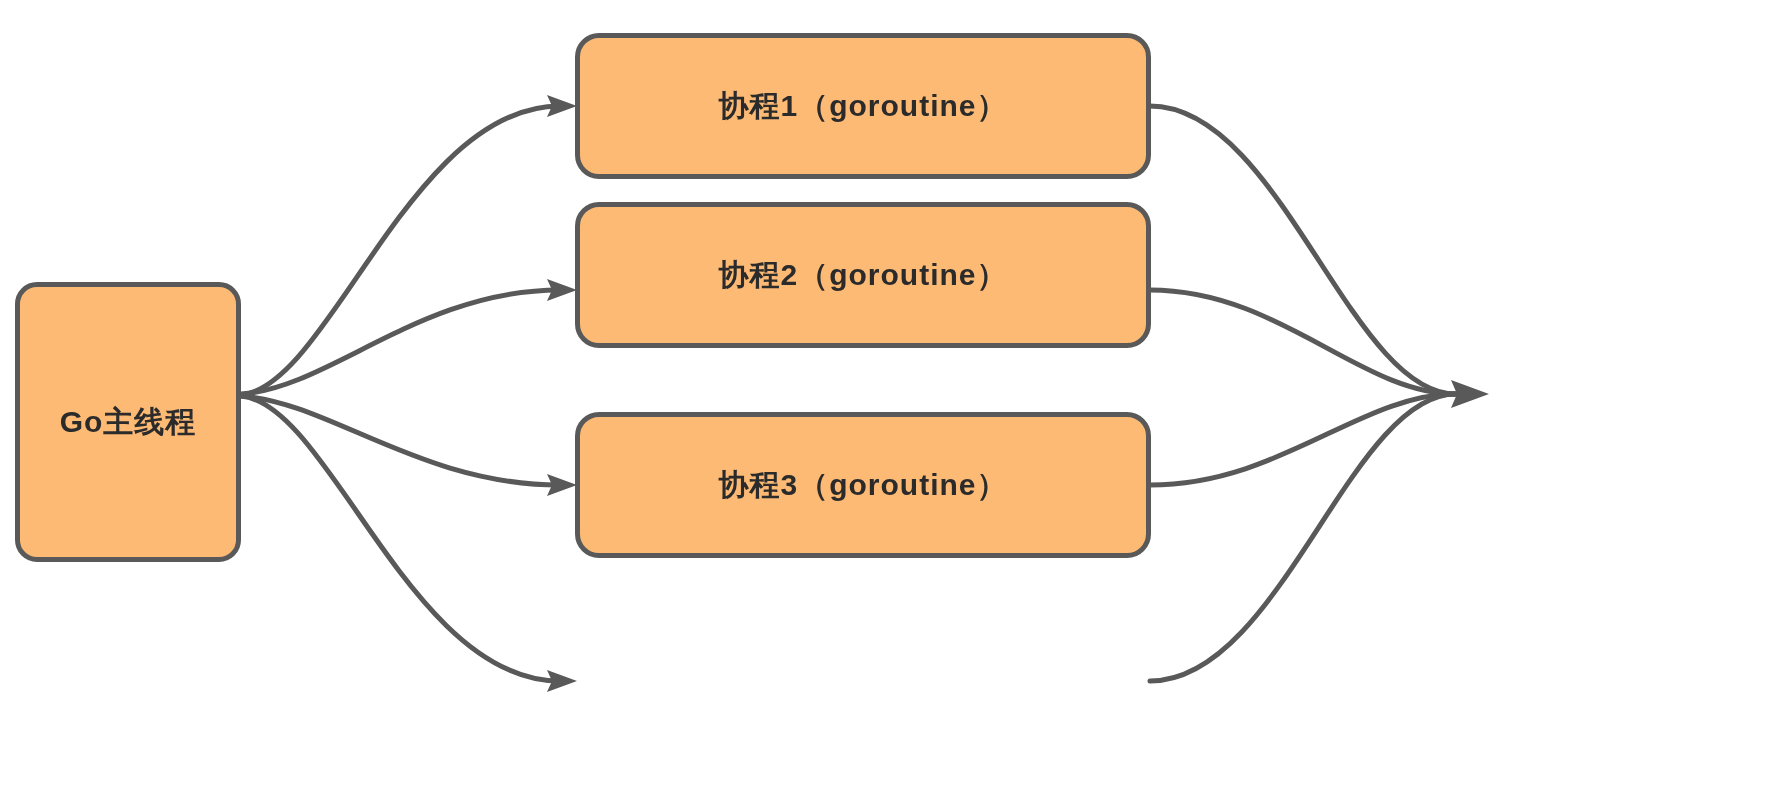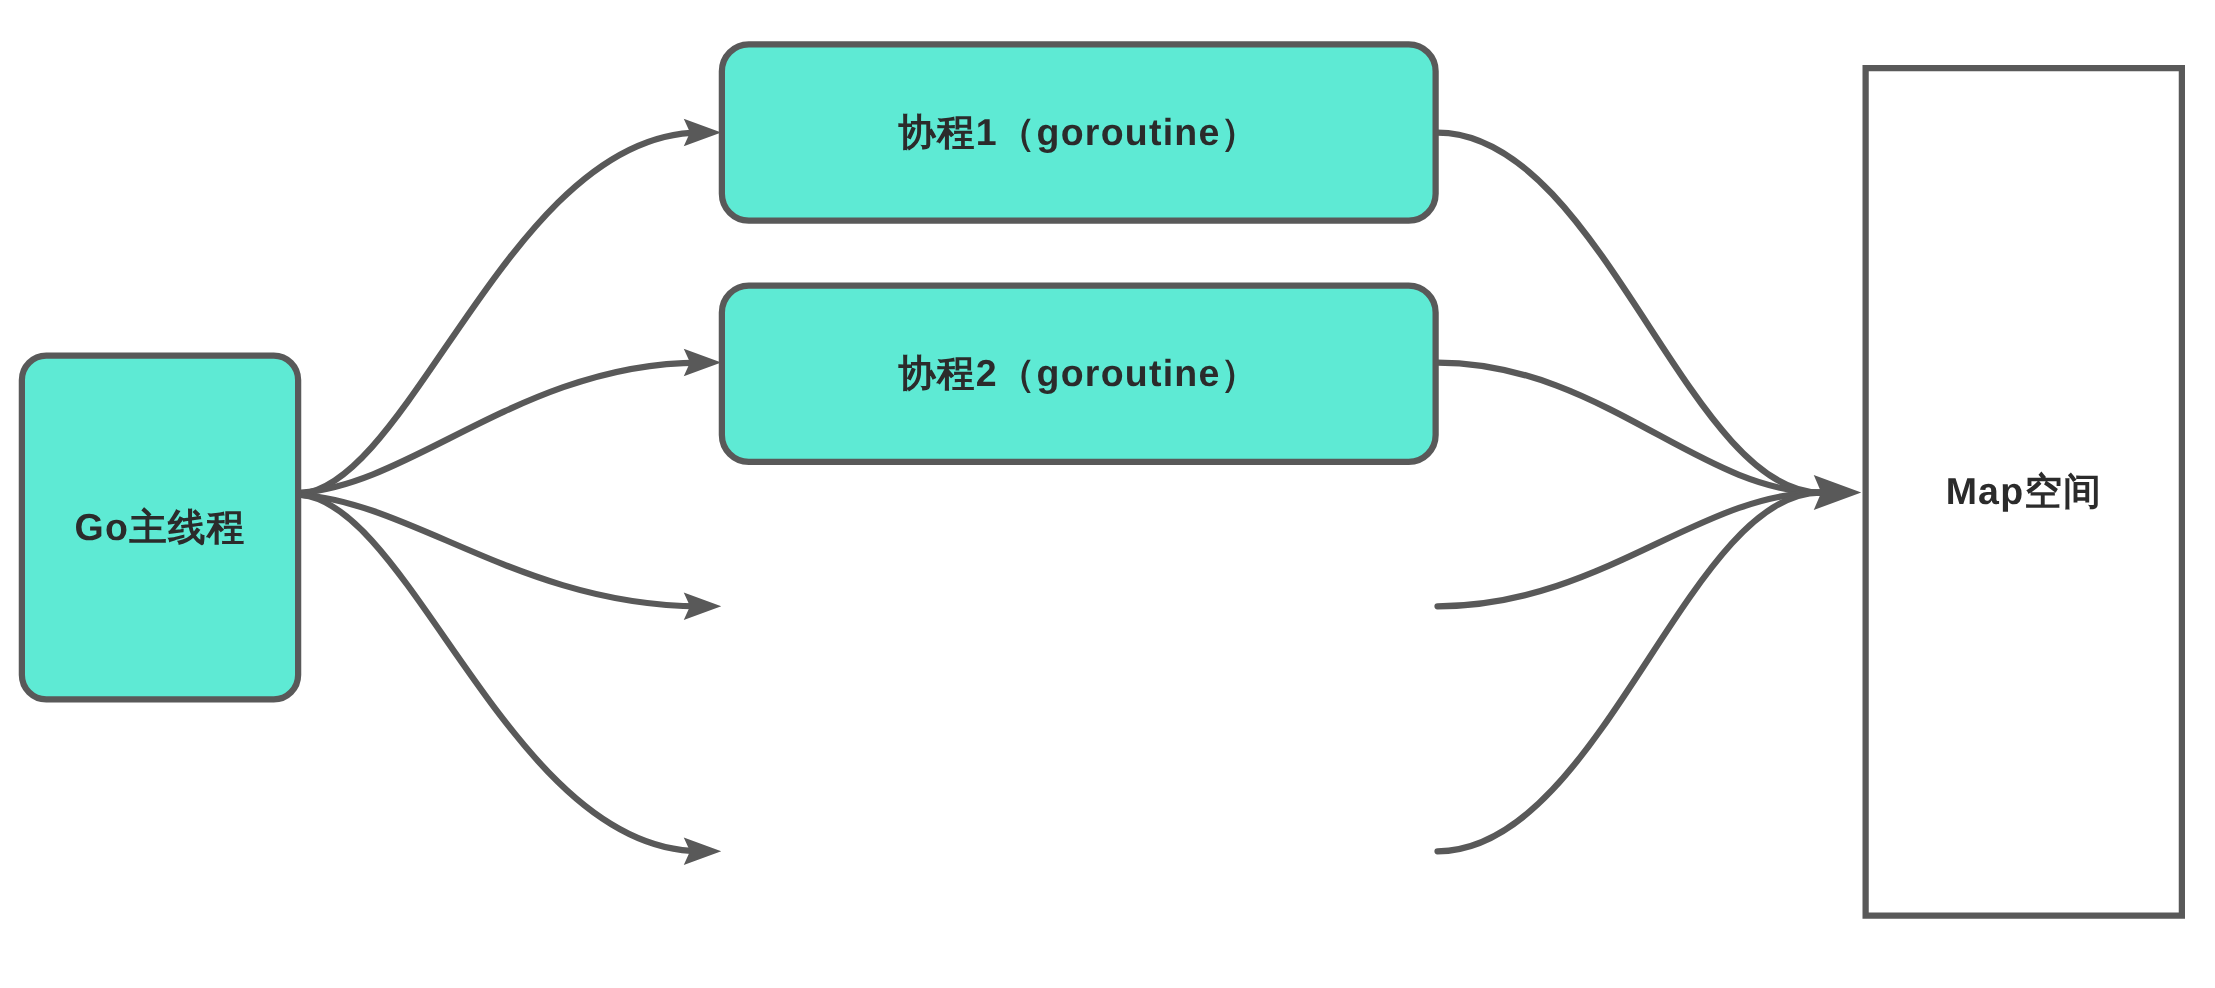--- a/index.html
+++ b/index.html
@@ -22,21 +22,21 @@
     width: 1772px;
     height: 790px;
     pointer-events: none;
   }
   .node {
     position: absolute;
     box-sizing: border-box;
     display: flex;
     align-items: center;
     justify-content: center;
-    background: #5eead4;
+    background: #fdba74;
     border: 5px solid #595959;
     color: #2B2B2B;
     font-weight: bold;
     font-size: 30px;
     letter-spacing: 1px;
     text-align: center;
   }
   .node-main {
     left: 15px;
     top: 282px;
@@ -44,21 +44,21 @@
     height: 280px;
     border-radius: 22px;
   }
   .goroutine {
     left: 575px;
     width: 576px;
     height: 146px;
     border-radius: 24px;
   }
   .goroutine-1 { top: 33px; }
-  .goroutine-2 { top: 226px; text-align: right; }
+  .goroutine-2 { top: 202px; text-align: right; }
   .goroutine-3 { top: 412px; }
   .goroutine-4 { top: 608px; }
   .node-map {
     left: 1490px;
     top: 52px;
     width: 258px;
     height: 683px;
     background: #ffffff;
     border-radius: 0;
   }
@@ -95,19 +95,19 @@
   </div>
 
   <div class="node goroutine goroutine-1">
     <span>协程1（goroutine）</span>
   </div>
 
   <div class="node goroutine goroutine-2">
     <span>协程2（goroutine）</span>
   </div>
 
+  <div class="node goroutine goroutine-3">
+    <span>协程3（goroutine）</span>
+  </div>
 
 
-  <div class="node node-map">
-    <span>Map空间</span>
-  </div>
 
 </div>
 
 </body></html>

